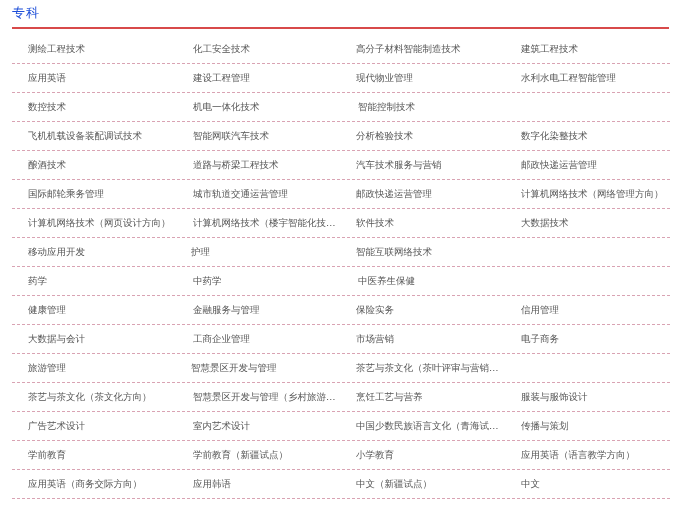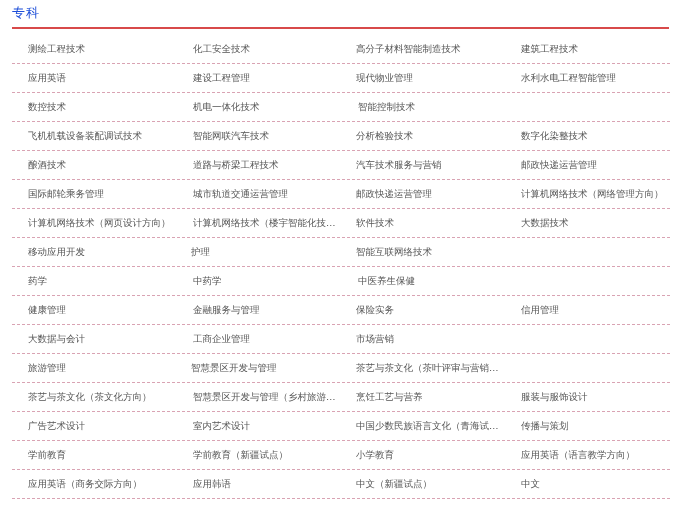--- a/index.html
+++ b/index.html
@@ -102,20 +102,21 @@
     <div class="row">
       <div class="cell c0">健康管理</div>
       <div class="cell c1">金融服务与管理</div>
       <div class="cell c2">保险实务</div>
       <div class="cell c3">信用管理</div>
     </div>
     <div class="row">
       <div class="cell c0">大数据与会计</div>
       <div class="cell c1">工商企业管理</div>
       <div class="cell c2">市场营销</div>
+      <div class="cell c3">电子商务</div>
     </div>
     <div class="row">
       <div class="cell c1">旅游管理</div>
       <div class="cell c2">智慧景区开发与管理</div>
       <div class="cell c3">茶艺与茶文化（茶叶评审与营销方向）</div>
     </div>
     <div class="row">
       <div class="cell c0">茶艺与茶文化（茶文化方向）</div>
       <div class="cell c1">智慧景区开发与管理（乡村旅游开发与管...</div>
       <div class="cell c2">烹饪工艺与营养</div>

